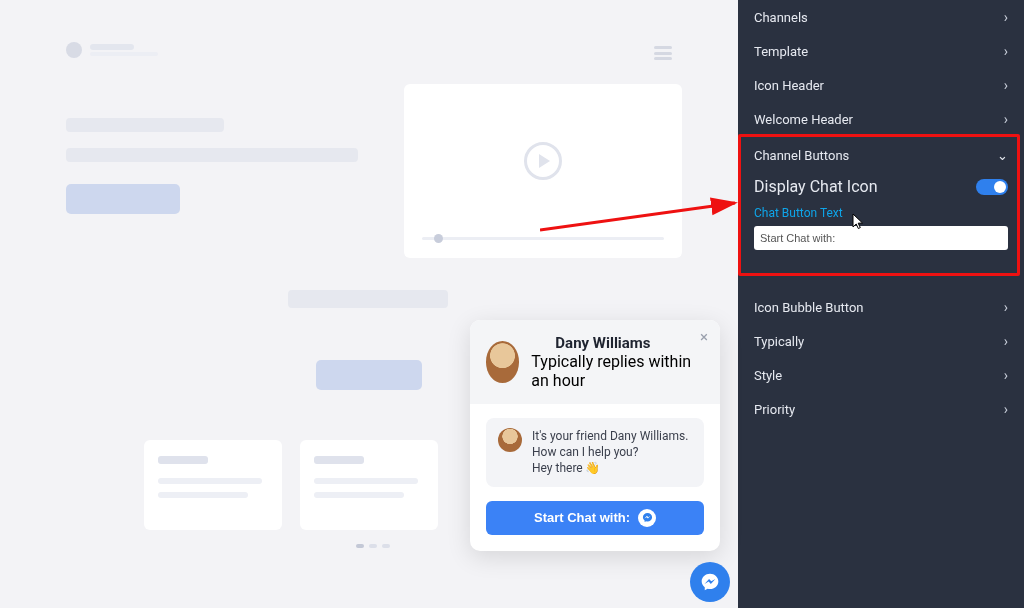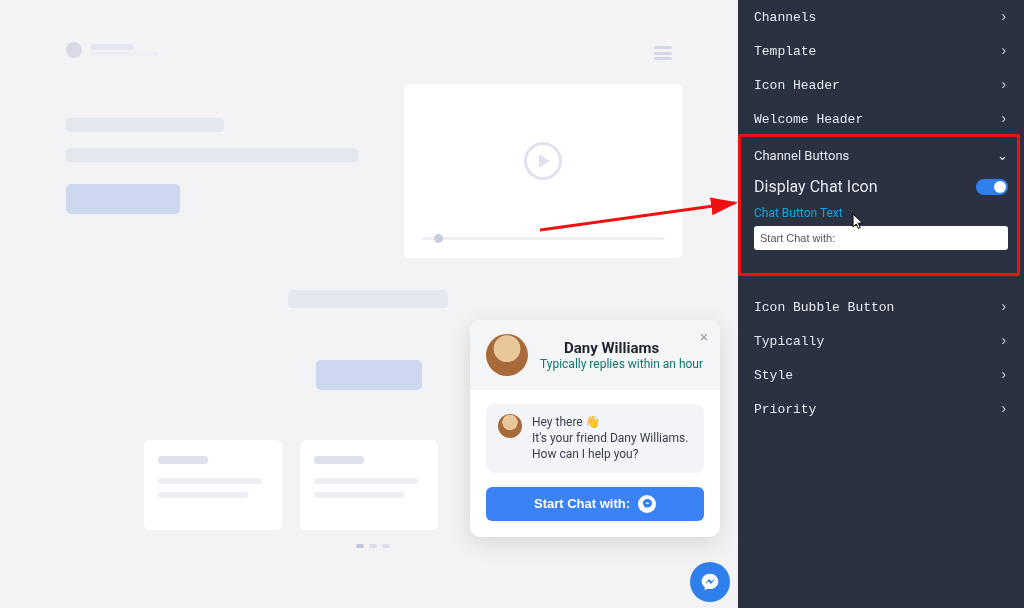--- a/index.html
+++ b/index.html
@@ -33,34 +33,34 @@
   .wf-dots{position:absolute; top:544px; left:356px; display:flex; gap:5px;}
   .wf-dots span{width:8px;height:4px;background:#dcdfe9;border-radius:3px;}
   .wf-dots span.active{background:#c3c8d6;}
 
   
   .chat { position:absolute; left:470px; top:320px; width:250px; background:#fff; border-radius:10px; box-shadow:0 6px 24px rgba(0,0,0,.12); }
   .chat-head{display:flex; align-items:center; padding:14px 16px; background:#f4f5f7; border-radius:10px 10px 0 0; position:relative;}
   .chat-close{position:absolute; top:10px; right:12px; color:#9aa0ad; font-size:15px; line-height:1;}
   .chat-av{width:42px;height:42px;border-radius:50%;background:linear-gradient(#e8c79a,#e2a97d);margin-right:12px; background: radial-gradient(circle at 50% 35%, #e8c79a 0 38%, #a86a3a 40% 100%);}
   .chat-name{font-weight:700;font-size:15px;color:#1f2430;margin-left:24px;}
-  .chat-sub{font-size:12px;color:#0f766e;}
+  .chat-sub{font-size:16px;color:#000000;}
   .chat-body{padding:14px 16px 16px;}
   .chat-msg{display:flex;gap:10px; background:#f3f4f7; border-radius:8px; padding:10px 12px; font-size:12px; color:#3a3f4c; line-height:1.35;}
   .chat-msg-av{width:24px;height:24px;border-radius:50%;flex:0 0 24px;background: radial-gradient(circle at 50% 35%, #e8c79a 0 38%, #a86a3a 40% 100%);}
   .chat-btn{margin-top:14px; width:100%; height:34px; background:#3b82f6; color:#fff; border:none; border-radius:6px; font-weight:600; font-size:13px; display:flex;align-items:center;justify-content:center;gap:8px;}
   .chat-btn .mico{width:18px;height:18px;border-radius:50%;background:#fff;display:flex;align-items:center;justify-content:center;}
   .chat-btn .mico svg{width:11px;height:11px;}
 
   .launcher{position:absolute; left:690px; top:562px; width:40px; height:40px; border-radius:50%; background:#2f80ed; display:flex; align-items:center; justify-content:center;}
   .launcher svg{width:20px;height:20px;fill:#fff;}
 
   
   .sidebar { width:286px; background:#2a3140; color:#e6e9f0; display:flex; flex-direction:column; font-size:13px;}
-  .row { display:flex; align-items:center; justify-content:space-between; height:34px; padding:10px 16px; cursor:pointer;font-family:Liberation Mono, monospace; }
+  .row { display:flex; align-items:center; justify-content:space-between; height:34px; padding:10px 16px; cursor:pointer; }
   .row .chev{font-size:14px;color:#c9cfdb;}
   .section-open{padding:12px 16px 20px; position:relative;}
   .section-open .title-row{display:flex;justify-content:space-between;align-items:center;margin-bottom:14px;}
   .toggle{width:32px;height:16px;background:#2f80ed;border-radius:10px;position:relative;}
   .toggle::after{content:"";position:absolute;right:2px;top:2px;width:12px;height:12px;background:#fff;border-radius:50%;}
   .field-label{font-size:12px;color:#0ea5e9;margin:10px 0 6px;}
   .text-input{width:100%;height:24px;background:#fff;border:none;border-radius:3px;font-size:11px;color:#555;padding:0 6px;}
   .highlight{position:absolute; border:3px solid #e11; pointer-events:none;}
   .hl1{left:738px; top:134px; width:282px; height:142px; border-radius:2px;}
   .cursor{position:absolute; left:852px; top:213px; font-size:14px; color:#000;}
@@ -115,22 +115,22 @@
       <div class="chat-av"></div>
       <div>
         <div class="chat-name">Dany Williams</div>
         <div class="chat-sub">Typically replies within an hour</div>
       </div>
     </div>
     <div class="chat-body">
       <div class="chat-msg">
         <div class="chat-msg-av"></div>
         <div>
+          <div>It's your friend Dany Williams. How can I help you?</div>
           <div>Hey there 👋</div>
-          <div>It's your friend Dany Williams. How can I help you?</div>
         </div>
       </div>
       <button class="chat-btn">
         <span>Start Chat with:</span>
         <span class="mico">
           <svg viewBox="0 0 24 24">
               <path fill="#2f80ed" d="M12 2C6.5 2 2 6.1 2 11.2c0 2.9 1.4 5.4 3.7 7.1V22l3.4-1.9c.9.2 1.9.4 2.9.4 5.5 0 10-4.1 10-9.2S17.5 2 12 2zm1 12.3l-2.6-2.8-5 2.8 5.5-5.9 2.6 2.8 5-2.8-5.5 5.9z"></path>
             </svg>
         </span>
       </button>

